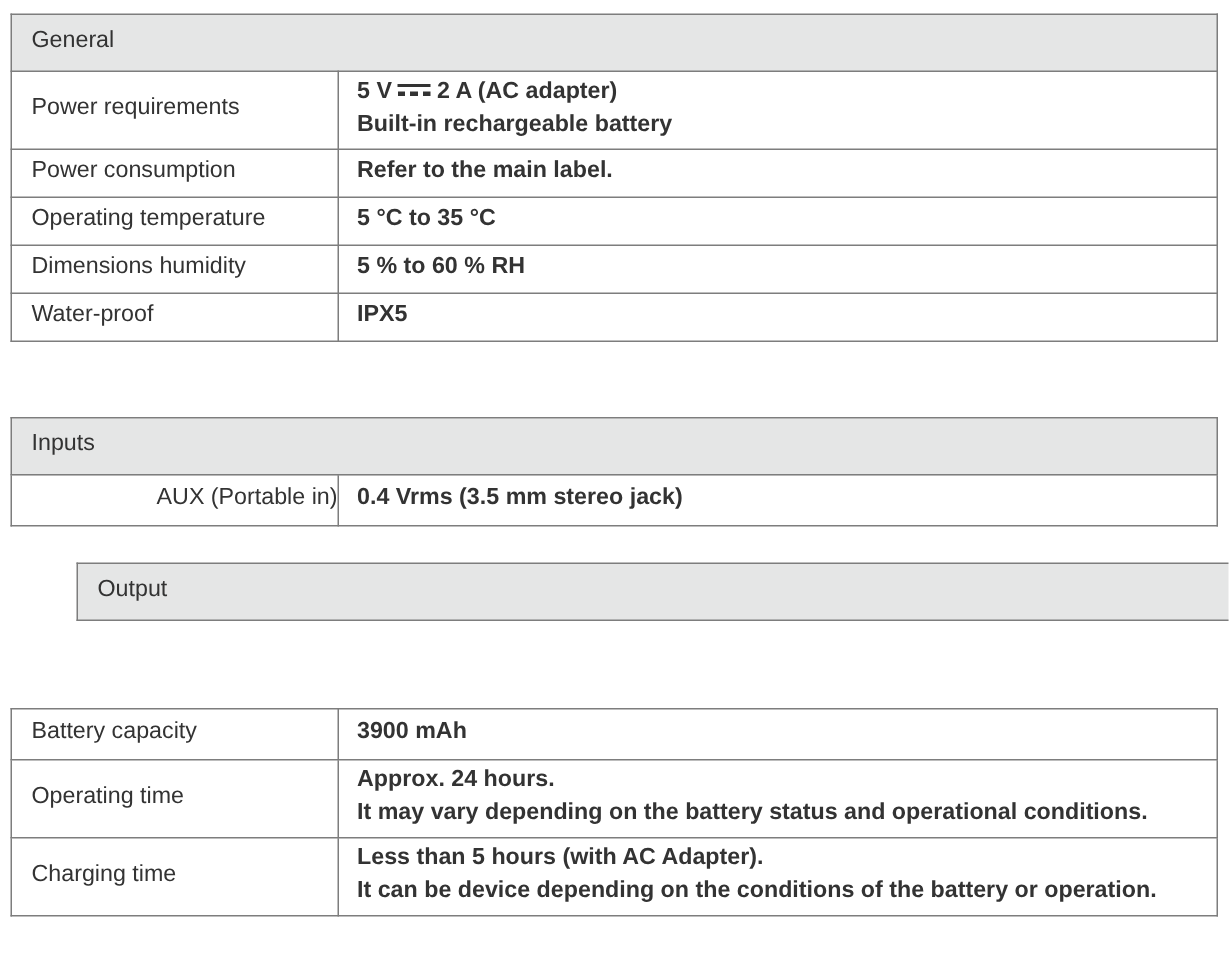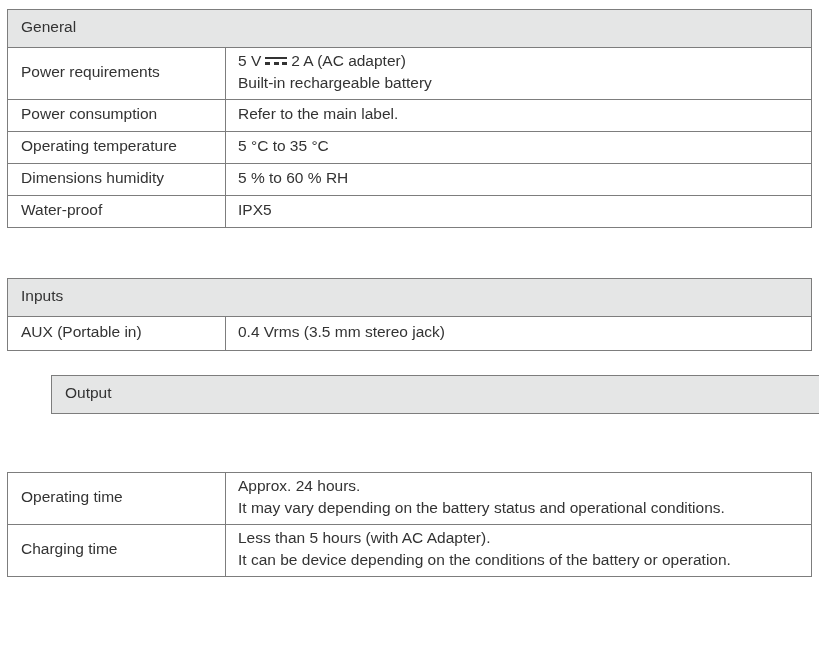--- a/index.html
+++ b/index.html
@@ -4,21 +4,21 @@
   <style>
     html, body { margin: 0; padding: 0; background: #ffffff; }
     body { width: 819px; height: 651px; position: relative; overflow: hidden;
            font-family: "Liberation Sans", "DejaVu Sans", sans-serif; color: #333333; }
     .spec-table { position: absolute; left: 7px; width: 805px; border-collapse: collapse;
                   font-size: 15.5px; }
     .spec-table td, .spec-table th { border: 1.5px solid #7d7d7d; padding: 0 0 3px 13px;
                   text-align: left; vertical-align: middle; font-weight: normal; }
     .spec-table th { background: #e5e6e6; height: 34px; }
     .spec-table td.label { width: 204px; }
-    .spec-table td.value { padding-left: 12px; }
+    .spec-table td.value { padding-left: 12px; font-weight: bold; }
     .row-single td { height: 28px; }
     .row-double td { height: 48px; line-height: 22px; }
     .dc-symbol { display: inline-block; width: 22px; height: 8px; margin: 0 4px 2px 4px;
                  vertical-align: middle; position: relative; }
     .dc-symbol::before { content: ""; position: absolute; left: 0; right: 0; top: 0; height: 2.5px; background: #333; }
     .dc-symbol::after { content: ""; position: absolute; left: 0; right: 0; bottom: 0; height: 2.5px;
                  background: repeating-linear-gradient(90deg, #333 0 5px, transparent 5px 8.5px); }
     .line { display: block; }
   </style>
 </head>
@@ -54,36 +54,40 @@
   </tr>
 </tbody>
   </table>
 
 <table class="spec-table" style="top:278px;">
   <tbody>
       <tr>
         <th colspan="2">Inputs</th>
       </tr>
   <tr class="row-single">
-    <td class="label" style="height:30px;">AUX (Portable in)</td>
+    <td class="label" style="height:30px;text-align:right;">AUX (Portable in)</td>
     <td class="value">0.4 Vrms (3.5 mm stereo jack)</td>
   </tr>
 </tbody>
   </table>
 
 <table class="spec-table" style="top:375px;margin-left:44px;">
   <tbody>
       <tr>
         <th colspan="2">Output</th>
       </tr>
 </tbody>
   </table>
 
 <table class="spec-table" style="top:472px;">
   <tbody>
+  <tr class="row-single">
+    <td class="label" style="height:30px;">Battery capacity</td>
+    <td class="value">3900 mAh</td>
+  </tr>
   <tr class="row-double">
     <td class="label">Operating time</td>
     <td class="value">
       <span class="line">Approx. 24 hours.</span>
       <span class="line">It may vary depending on the battery status and operational conditions.</span>
     </td>
   </tr>
   <tr class="row-double">
     <td class="label">Charging time</td>
     <td class="value">

